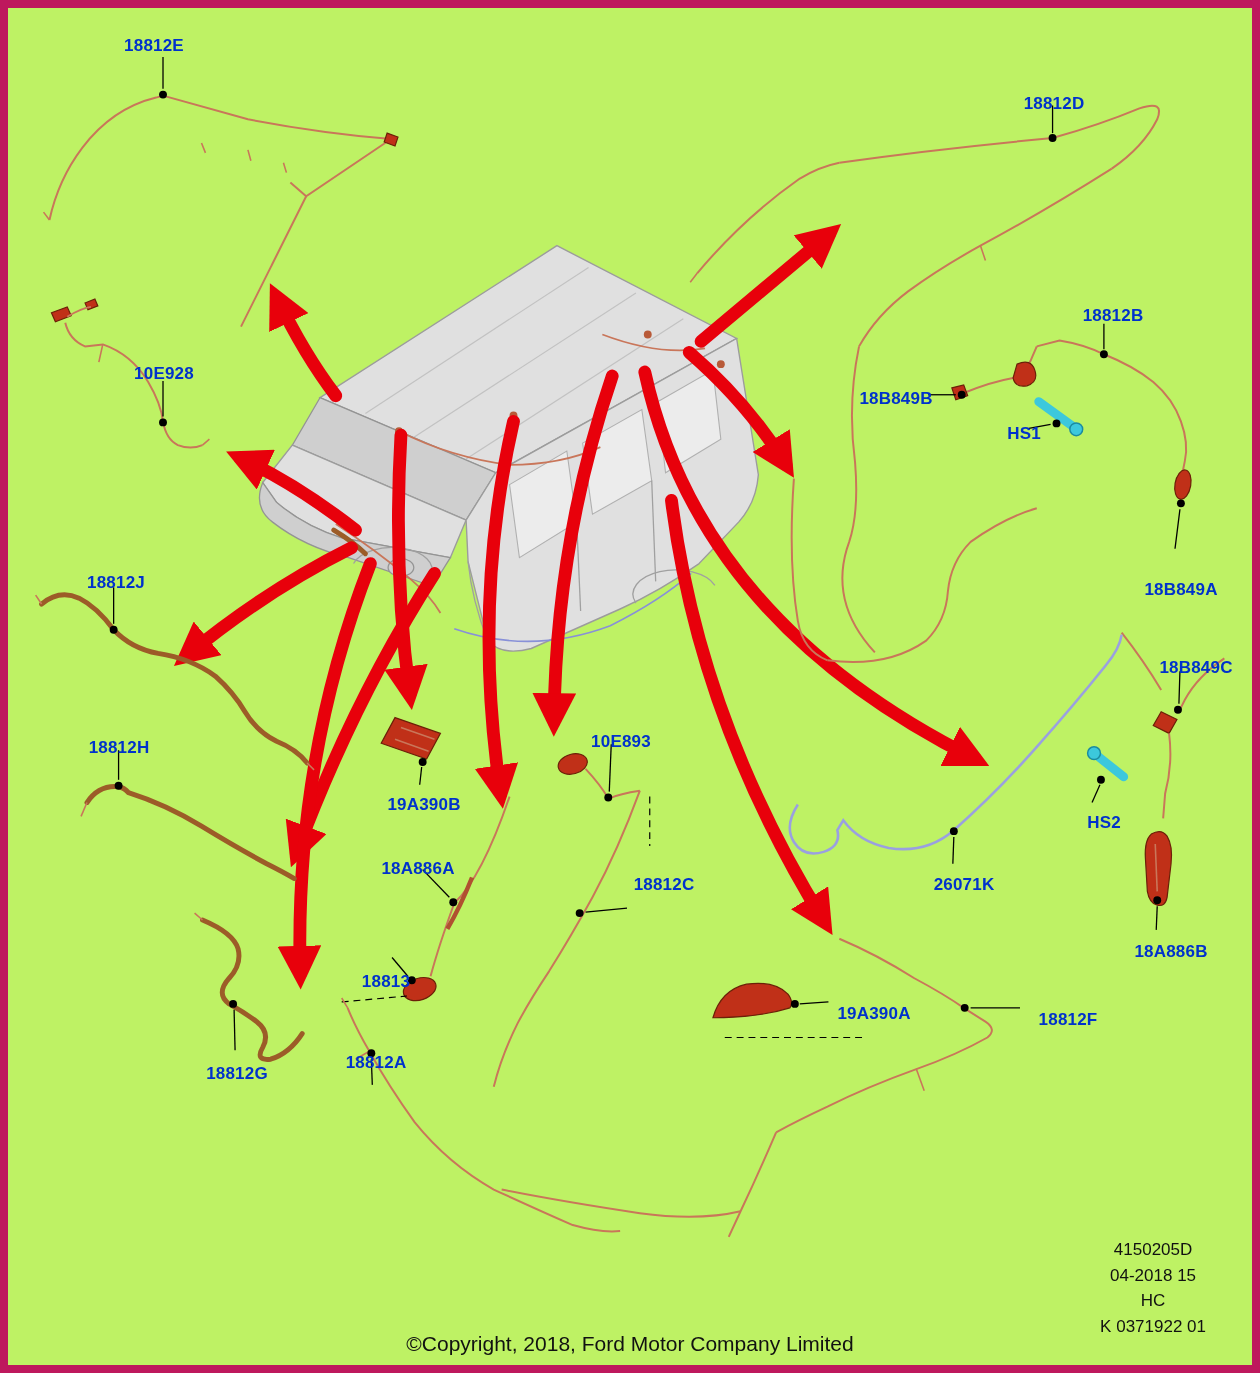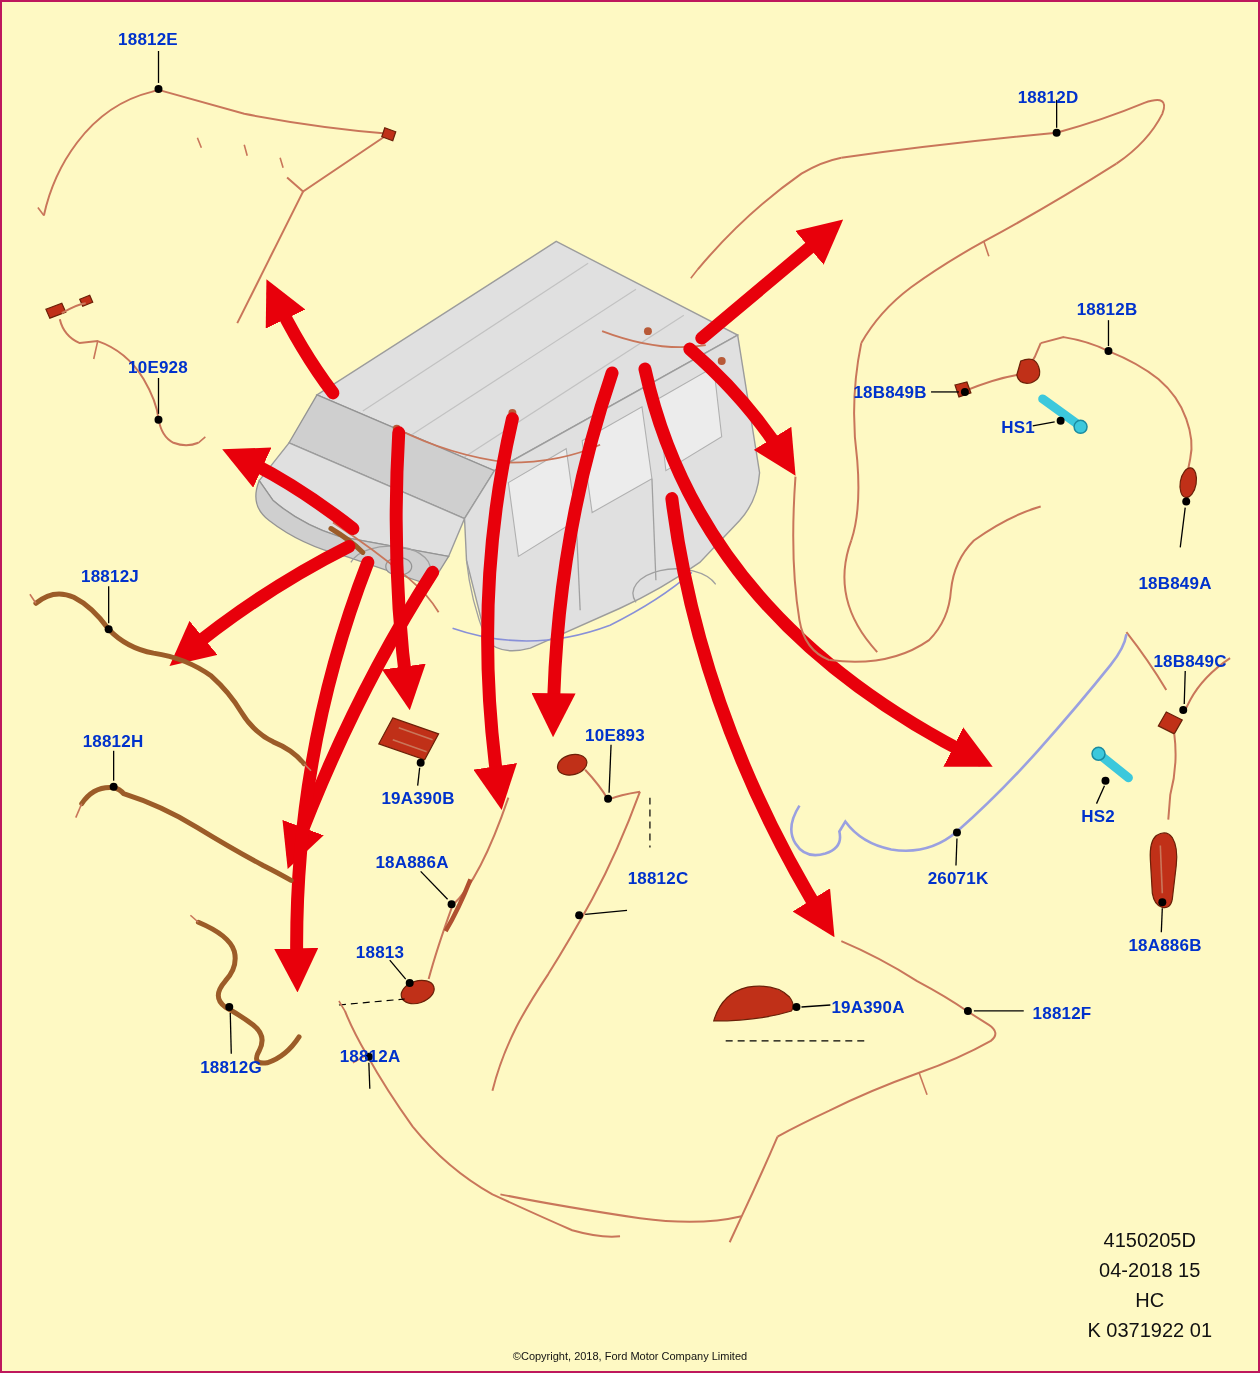--- a/index.html
+++ b/index.html
@@ -1,20 +1,20 @@
 <!DOCTYPE html>
 <html style="--label_blue: #0032cc; --arrow_red: #e8000b; --harness_orange: #c9765a; --harness_brown: #9c5c28; --harness_purple: #9aa0e0; --part_red: #c03018; --hs_cyan: #3cc8dc;"><head>
 <meta charset="utf-8">
 <style>
   html,body{margin:0;padding:0;background:#fff;}
-  #page{position:relative;width:1260px;height:1373px;background:#fef9c3;border:2px solid #be185d;box-sizing:border-box;overflow:hidden;font-family:"Liberation Sans",sans-serif;}
+  #page{position:relative;width:1260px;height:1373px;background:#bef264;border:8px solid #be185d;box-sizing:border-box;overflow:hidden;font-family:"Liberation Sans",sans-serif;}
   #art{position:absolute;left:0;top:0;width:100%;height:100%;}
   .part-label{position:absolute;transform:translate(-50%,-50%);font-weight:bold;font-size:17px;color:var(--label_blue,#0032cc);white-space:nowrap;letter-spacing:.2px;}
-  .copyright{position:absolute;left:50%;bottom:9px;transform:translateX(-50%);font-size:11px;color:#111;}
-  .doc-info{position:absolute;right:46px;bottom:26px;text-align:center;font-size:20px;color:#111;line-height:1.5;}
+  .copyright{position:absolute;left:50%;bottom:9px;transform:translateX(-50%);font-size:21px;color:#111;}
+  .doc-info{position:absolute;right:46px;bottom:26px;text-align:center;font-size:17px;color:#111;line-height:1.5;}
   
   .arrow{fill:none;stroke:var(--arrow_red,#e8000b);stroke-width:13;stroke-linecap:round;}
   .arrow-head{fill:var(--arrow_red,#e8000b);}
   .h-o{fill:none;stroke:var(--harness_orange,#c9765a);stroke-width:2;}
   .h-o2{fill:none;stroke:var(--harness_orange,#c9765a);stroke-width:1.6;}
   .h-b{fill:none;stroke:var(--harness_brown,#9c5c28);stroke-width:5;stroke-linecap:round;}
   .h-p{fill:none;stroke:var(--harness_purple,#9aa0e0);stroke-width:2.6;}
   .p-red{fill:var(--part_red,#c03018);stroke:#6b2008;stroke-width:1.2;}
   .hs-bolt{fill:none;stroke:var(--hs_cyan,#3cc8dc);stroke-width:9;stroke-linecap:round;}
   .hs-head{fill:var(--hs_cyan,#3cc8dc);stroke:#1b8ba0;stroke-width:1.5;}
@@ -257,21 +257,21 @@
   <div class="part-label" style="left:1173px;top:582px">18B849A</div>
   <div class="part-label" style="left:108px;top:575px">18812J</div>
   <div class="part-label" style="left:1188px;top:660px">18B849C</div>
   <div class="part-label" style="left:111px;top:740px">18812H</div>
   <div class="part-label" style="left:613px;top:734px">10E893</div>
   <div class="part-label" style="left:416px;top:797px">19A390B</div>
   <div class="part-label" style="left:1096px;top:815px">HS2</div>
   <div class="part-label" style="left:410px;top:861px">18A886A</div>
   <div class="part-label" style="left:956px;top:877px">26071K</div>
   <div class="part-label" style="left:656px;top:877px">18812C</div>
-  <div class="part-label" style="left:378px;top:951px">18813</div>
+  <div class="part-label" style="left:378px;top:974px">18813</div>
   <div class="part-label" style="left:1163px;top:944px">18A886B</div>
   <div class="part-label" style="left:866px;top:1006px">19A390A</div>
   <div class="part-label" style="left:1060px;top:1012px">18812F</div>
   <div class="part-label" style="left:229px;top:1066px">18812G</div>
   <div class="part-label" style="left:368px;top:1055px">18812A</div>
 
   <div class="doc-info">
     <div>4150205D</div>
     <div>04-2018 15</div>
     <div>HC</div>

